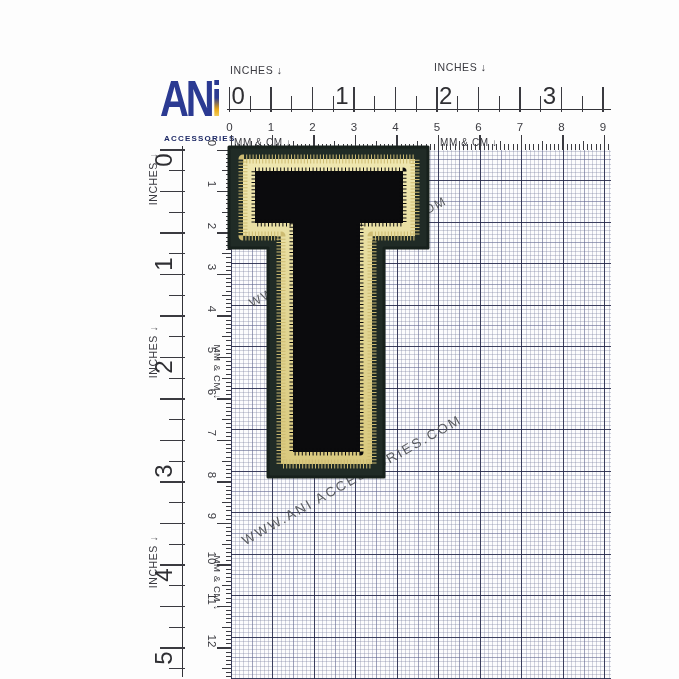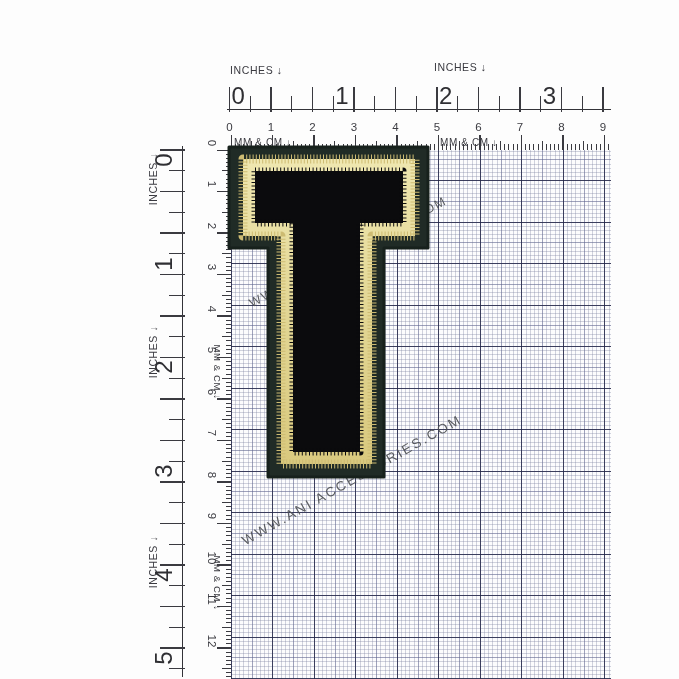--- a/index.html
+++ b/index.html
@@ -53,20 +53,24 @@
   #wm2{left:243px;top:534px;font-size:13.5px;letter-spacing:2.2px;
        transform:rotate(-29.5deg);transform-origin:0 50%;}
   
   #patch-svg{position:absolute;left:0;top:0;}
 </style>
 </head>
 <body>
 
 <div id="canvas">
 
+  <div class="logo">
+    <span class="logo-word"><span>AN</span><span class="logo-i">i</span></span>
+    <span class="logo-sub">ACCESSORIES</span>
+  </div>
 
   <div id="top-ruler">
     <div class="baseline" style="left:227px;top:108.5px;width:384px;height:1.5px;"></div>
     <div class="ruler-label" style="left:230px;top:64px;">INCHES ↓</div>
     <div class="ruler-label" style="left:434px;top:61px;">INCHES ↓</div>
     <div class="ruler-label" style="left:234px;top:137px;font-size:10px;">MM &amp; CM ↓</div>
     <div class="ruler-label" style="left:440px;top:137px;font-size:10px;">MM &amp; CM ↓</div>
   <div class="tick" style="left: 228.75px; top: 87px; width: 1.5px; height: 25px;"></div>
       <div class="tick" style="left: 249.645px; top: 96px; width: 1.2px; height: 16px;"></div>
       <div class="tick" style="left: 270.24px; top: 87px; width: 1.5px; height: 25px;"></div>

